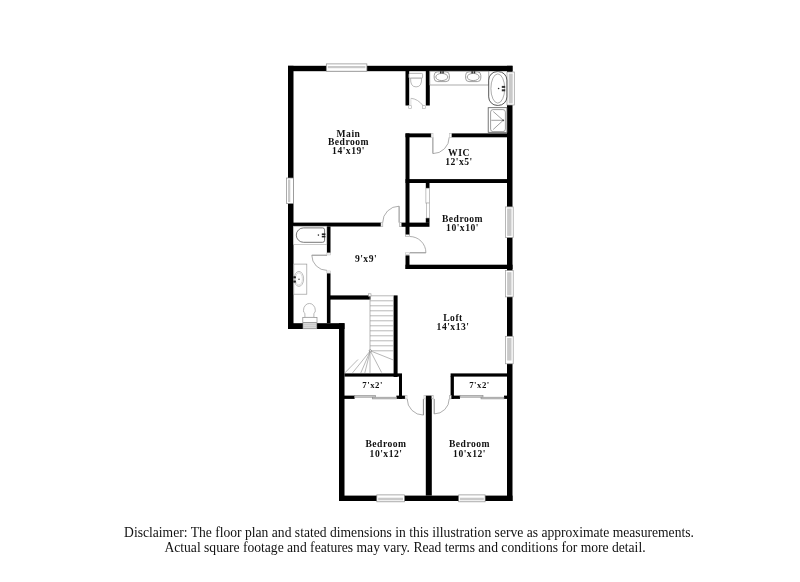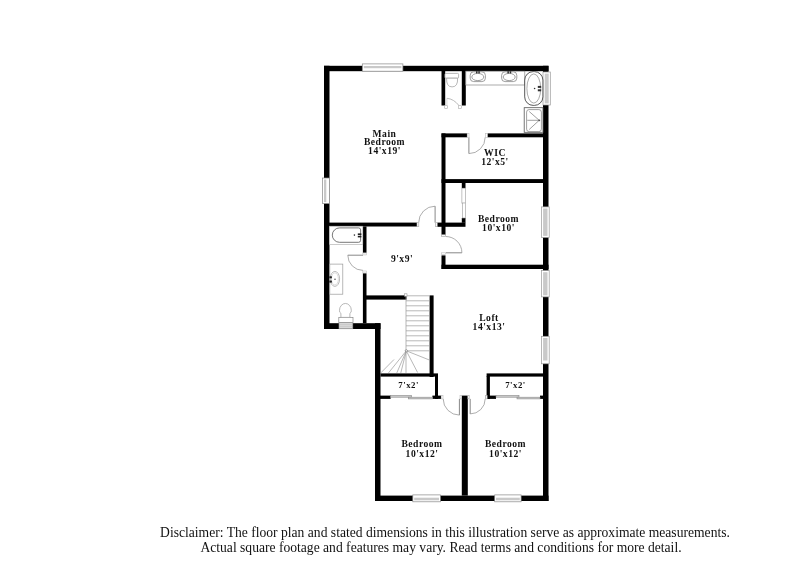--- a/index.html
+++ b/index.html
@@ -1,16 +1,16 @@
 <!DOCTYPE html>
 <html><head>
 <meta charset="utf-8">
 <style>
   html,body{margin:0;padding:0;background:#fff;}
-  #page{width:637px;height:582px;position:relative;background:#fff;margin-left:36px;}
+  #page{width:637px;height:582px;position:relative;background:#fff;}
   svg{display:block;}
   text{font-family:"Liberation Serif", serif;}
   .lbl{font-weight:bold;fill:#111;letter-spacing:0.5px;}
 </style>
 </head>
 <body>
 <div id="page">
 <svg width="800" height="582" viewBox="0 0 800 582">
 
 <rect x="0" y="0" width="800" height="582" fill="#ffffff"></rect>

